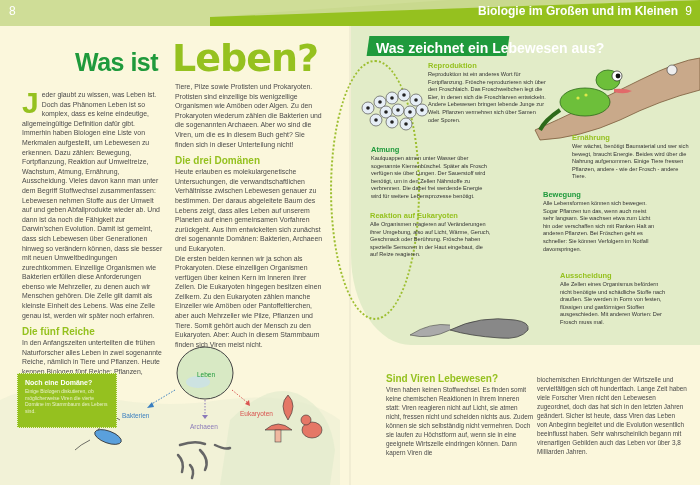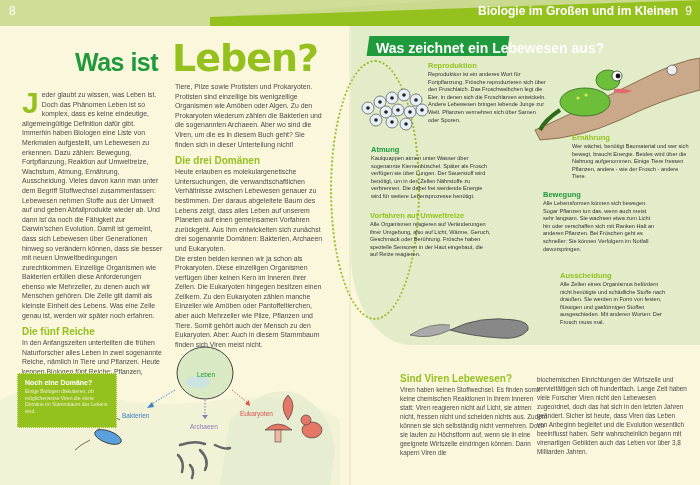--- a/index.html
+++ b/index.html
@@ -168,32 +168,32 @@
   </div>
   <div class="feat" style="left:371px; top:145px; width:120px;">
     <div class="fh dark">Atmung</div>
     <div>Kaulquappen atmen unter Wasser über sogenannte Kiemenbüschel. Später als Frosch verfügen sie über Lungen. Der Sauerstoff wird benötigt, um in den Zellen Nährstoffe zu verbrennen. Die dabei frei werdende Energie wird für weitere Lebensprozesse benötigt.</div>
   </div>
   <div class="feat" style="left:572px; top:133px; width:120px;">
     <div class="fh lime">Ernährung</div>
     <div>Wer wächst, benötigt Baumaterial und wer sich bewegt, braucht Energie. Beides wird über die Nahrung aufgenommen. Einige Tiere fressen Pflanzen, andere - wie der Frosch - andere Tiere.</div>
   </div>
   <div class="feat" style="left:370px; top:211px; width:122px;">
-    <div class="fh lime">Vorfahren auf Umweltreize</div>
+    <div class="fh lime">Reaktion auf Eukaryoten</div>
     <div>Alle Organismen reagieren auf Veränderungen ihrer Umgebung, also auf Licht, Wärme, Geruch, Geschmack oder Berührung. Frösche haben spezielle Sensoren in der Haut eingebaut, die auf Reize reagieren.</div>
   </div>
   <div class="feat" style="left:543px; top:190px; width:115px;">
     <div class="fh dark">Bewegung</div>
     <div>Alle Lebensformen können sich bewegen. Sogar Pflanzen tun das, wenn auch meist sehr langsam. Sie wachsen etwa zum Licht hin oder verschaffen sich mit Ranken Halt an anderen Pflanzen. Bei Fröschen geht es schneller: Sie können Verfolgern im Notfall davonspringen.</div>
   </div>
   <div class="feat" style="left:560px; top:271px; width:110px;">
     <div class="fh lime">Ausscheidung</div>
     <div>Alle Zellen eines Organismus befördern nicht benötigte und schädliche Stoffe nach draußen. Sie werden in Form von festen, flüssigen und gasförmigen Stoffen ausgeschieden. Mit anderen Worten: Der Frosch muss mal.</div>
   </div>
 
-  <div class="col" style="left:400px; top:372px; width:148px; font-size:6.4px; line-height:9px;">
+  <div class="col" style="left:386px; top:372px; width:148px; font-size:6.4px; line-height:9px;">
     <div class="h-sub" style="margin-top:0">Sind Viren Lebewesen?</div>
     <p>Viren haben keinen Stoffwechsel. Es finden somit keine chemischen Reaktionen in ihrem Inneren statt: Viren reagieren nicht auf Licht, sie atmen nicht, fressen nicht und scheiden nichts aus. Zudem können sie sich selbständig nicht vermehren. Doch sie laufen zu Höchstform auf, wenn sie in eine geeignete Wirtszelle eindringen können. Dann kapern Viren die</p>
   </div>
   <div class="col" style="left:537px; top:375px; width:150px; font-size:6.4px; line-height:9px;">
     <p>biochemischen Einrichtungen der Wirtszelle und vervielfältigen sich oft hundertfach. Lange Zeit haben viele Forscher Viren nicht den Lebewesen zugeordnet, doch das hat sich in den letzten Jahren geändert. Sicher ist heute, dass Viren das Leben von Anbeginn begleitet und die Evolution wesentlich beeinflusst haben. Sehr wahrscheinlich begann mit virenartigen Gebilden auch das Leben vor über 3,8 Milliarden Jahren.</p>
   </div>
 </div>
 
 </body></html>

